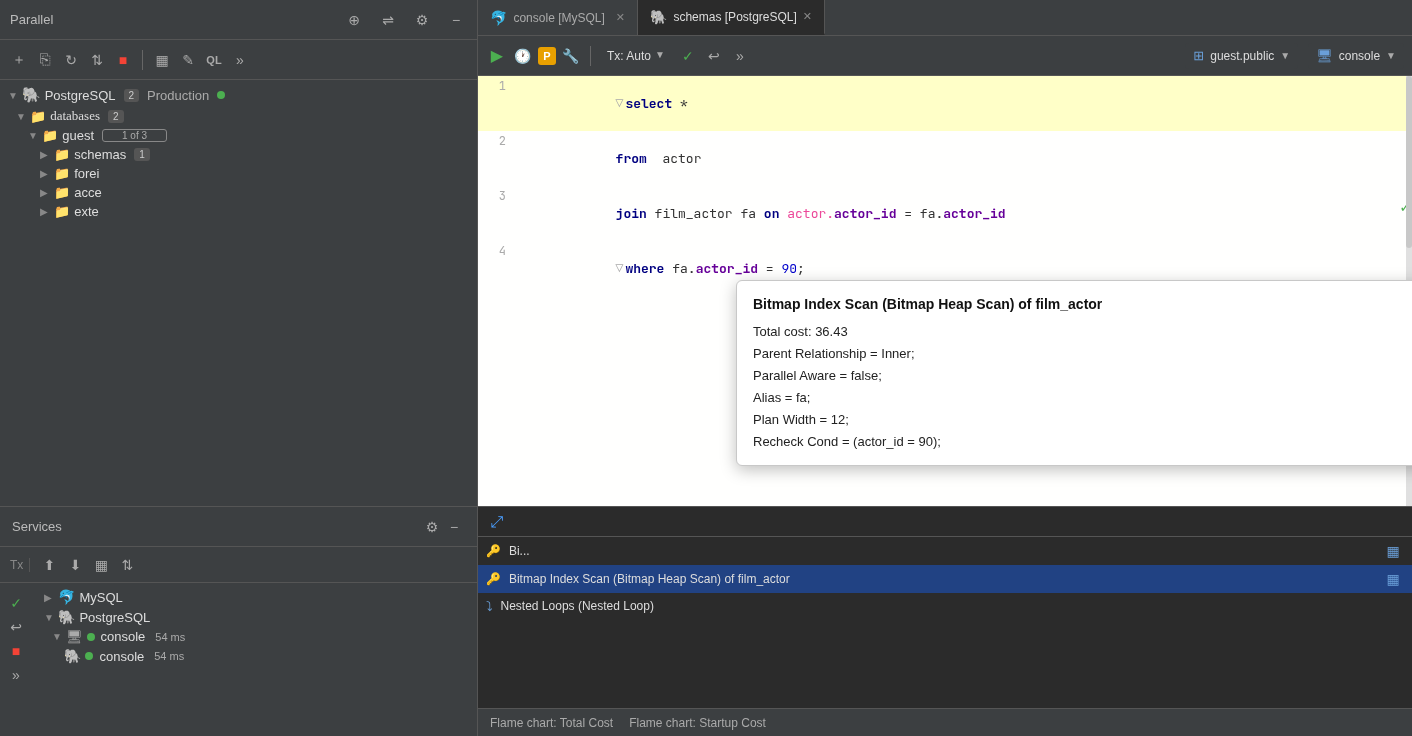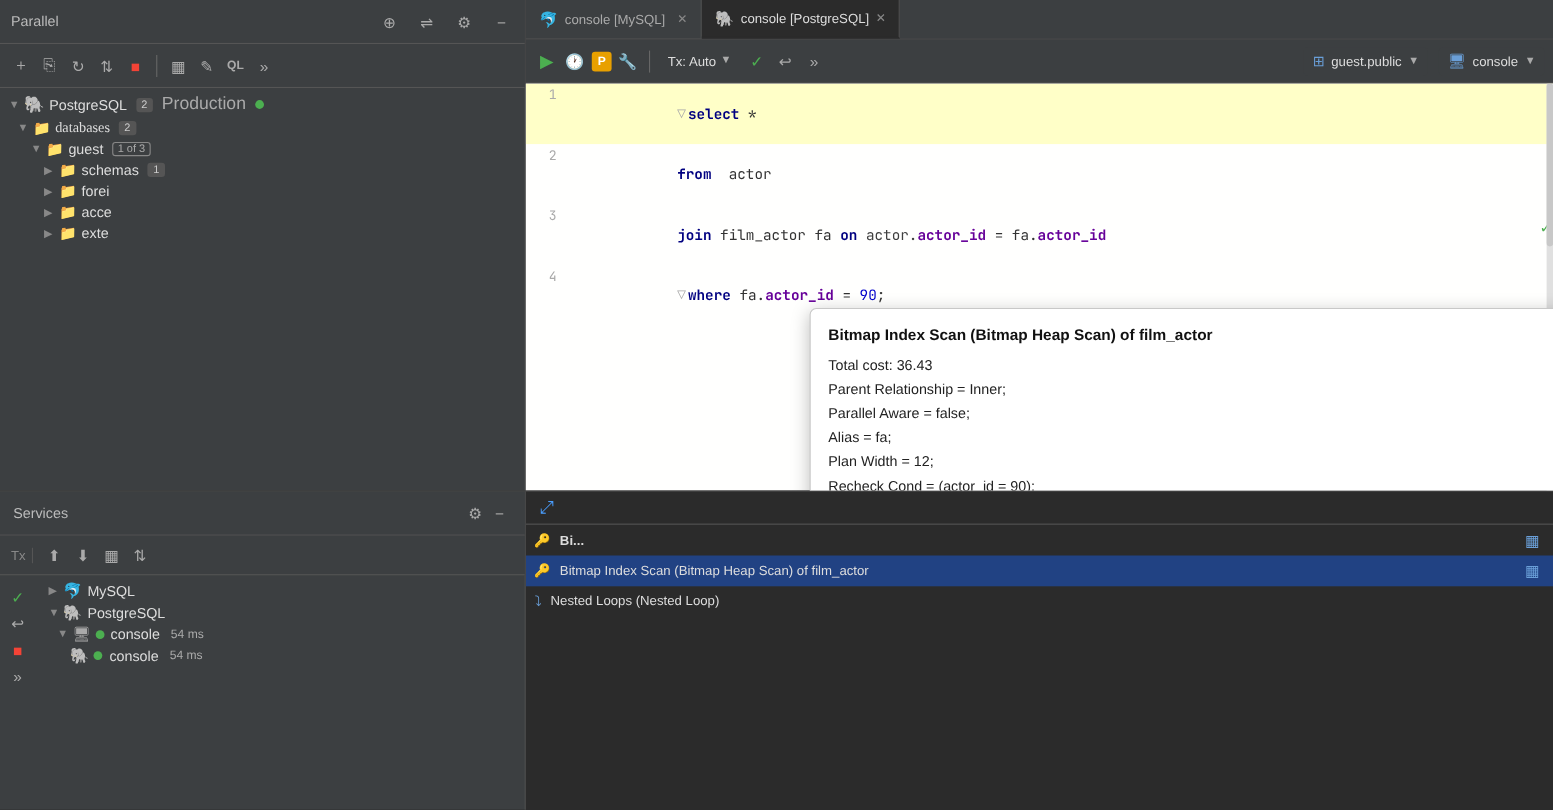--- a/index.html
+++ b/index.html
@@ -3,21 +3,21 @@
   <meta charset="utf-8">
   <style>
     * { box-sizing: border-box; margin: 0; padding: 0; }
     body { font-family: -apple-system, BlinkMacSystemFont, 'Segoe UI', sans-serif; font-size: 13px; background: #2b2b2b; color: #d4d4d4; overflow: hidden; width: 1412px; height: 736px; }
 
     
     .root { display: flex; flex-direction: column; height: 736px; width: 1412px; }
     .top-area { display: flex; flex: 1; overflow: hidden; }
     .left-panel { width: 478px; background: #3c3f41; border-right: 1px solid #555; display: flex; flex-direction: column; }
     .right-panel { flex: 1; background: #2b2b2b; display: flex; flex-direction: column; }
-    .bottom-area { height: 290px; display: flex; border-top: 1px solid #555; }
+    .bottom-area { height: 230px; display: flex; border-top: 1px solid #555; }
     .bottom-left { width: 478px; background: #3c3f41; border-right: 1px solid #555; display: flex; flex-direction: column; }
     .bottom-right { flex: 1; background: #2b2b2b; display: flex; flex-direction: column; }
 
     
     .db-header { height: 40px; background: #3c3f41; display: flex; align-items: center; padding: 0 10px; gap: 12px; border-bottom: 1px solid #555; }
     .icon-btn { width: 22px; height: 22px; display: flex; align-items: center; justify-content: center; cursor: pointer; color: #aaa; font-size: 14px; border-radius: 3px; }
 
     
     .toolbar { height: 40px; background: #3c3f41; display: flex; align-items: center; padding: 0 8px; gap: 4px; border-bottom: 1px solid #555; }
     .toolbar-sep { width: 1px; height: 20px; background: #666; margin: 0 4px; }
@@ -40,21 +40,21 @@
     .fold-arrow { color: #aaa; margin-right: 2px; }
 
     
     .tree-area { flex: 1; overflow: auto; padding: 4px 0; }
     .tree-item { display: flex; align-items: center; padding: 2px 8px; cursor: pointer; gap: 4px; white-space: nowrap; }
     .tree-indent-1 { padding-left: 16px; }
     .tree-indent-2 { padding-left: 28px; }
     .tree-indent-3 { padding-left: 40px; }
     .tree-arrow { width: 10px; color: #888; font-size: 10px; }
     .badge { background: #555; color: #ccc; font-size: 10px; padding: 1px 5px; border-radius: 3px; margin-left: 4px; }
-    .badge-outline { border: 1px solid #888; background: transparent; color: #aaa; font-size: 10px; padding: 0px 4px; border-radius: 3px; margin-left: 4px; }
+    .badge-outline { border: 1px solid #888; background: transparent; color: #aaa; font-size: 10px; padding: 0px 19px; border-radius: 3px; margin-left: 4px; }
 
     
     .services-header { height: 40px; background: #3c3f41; display: flex; align-items: center; padding: 0 12px; border-bottom: 1px solid #555; }
 
     
     .services-toolbar { height: 36px; background: #3c3f41; display: flex; align-items: center; padding: 0 4px; gap: 4px; border-bottom: 1px solid #555; }
 
     
     .services-tree { flex: 1; overflow: auto; padding: 4px 0; }
 
@@ -103,21 +103,21 @@
         <div class="icon-btn">»</div>
       </div>
 
       <div class="tree-area">
 
         <div class="tree-item">
           <span class="tree-arrow">▼</span>
           <span style="color:#336699; font-size:15px;">🐘</span>
           <span style="color:#ddd; font-weight:500;">PostgreSQL</span>
           <span class="badge">2</span>
-          <span style="color:#aaa; font-size:16px; margin-left:4px;">Production</span>
+          <span style="color:#aaa; font-size:13px; margin-left:4px;">Production</span>
           <span class="icon-green-dot" style="margin-left:4px;"></span>
         </div>
 
         <div class="tree-item tree-indent-1">
           <span class="tree-arrow">▼</span>
           <span style="color:#6a9fd8;">📁</span>
           <span style="color:#ddd;font-family:Liberation Serif, serif;">databases</span>
           <span class="badge">2</span>
         </div>
 
@@ -158,21 +158,21 @@
     <div class="right-panel" style="position:relative;">
 
       <div class="tabs">
         <div class="tab">
           <span style="color:#e06c00; font-size:14px;">🐬</span>
           <span style="color:#aaa;">console [MySQL]</span>
           <span class="tab-close">✕</span>
         </div>
         <div class="tab active">
           <span style="color:#336699; font-size:14px;">🐘</span>
-          <span style="color:#ddd;">console [PostgreSQL]</span>
+          <span style="color:#ddd;">schemas [PostgreSQL]</span>
           <span class="tab-close">✕</span>
         </div>
         <div style="flex:1; background:#3c3f41;"></div>
       </div>
 
       <div class="sql-toolbar">
         <div class="icon-btn" style="color:#4caf50; font-size:16px;">▶</div>
         <div class="icon-btn" style="color:#aaa;">🕐</div>
         <div class="icon-btn" style="background:#e8a000; color:white; border-radius:3px; font-size:11px; font-weight:bold; width:18px; height:18px;">P</div>
         <div class="icon-btn" style="color:#aaa;">🔧</div>
@@ -207,21 +207,21 @@
         </div>
         <div class="editor-line">
           <span class="line-num">2</span>
           <span class="line-content">
             <span style="color:#000080; font-weight:bold;">from</span> <span style="color:#333;"> actor</span>
           </span>
         </div>
         <div class="editor-line">
           <span class="line-num">3</span>
           <span class="line-content">
-            <span style="color:#000080; font-weight:bold;">join</span><span style="color:#333;"> film_actor fa </span><span style="color:#000080; font-weight:bold;">on</span><span style="color:#404040;"> actor.</span><span style="color:#660099; font-weight:bold;">actor_id</span><span style="color:#333;"> = fa.</span><span style="color:#660099; font-weight:bold;">actor_id</span>
+            <span style="color:#000080; font-weight:bold;">join</span><span style="color:#333;"> film_actor fa </span><span style="color:#000080; font-weight:bold;">on</span><span style="color:#ec4899;"> actor.</span><span style="color:#660099; font-weight:bold;">actor_id</span><span style="color:#333;"> = fa.</span><span style="color:#660099; font-weight:bold;">actor_id</span>
           </span>
         </div>
         <div class="editor-line">
           <span class="line-num">4</span>
           <span class="line-content">
             <span class="fold-arrow">▽</span><span style="color:#000080; font-weight:bold;">where</span><span style="color:#333;"> fa.</span><span style="color:#660099; font-weight:bold;">actor_id</span><span style="color:#333;"> = </span><span style="color:#0000cc;">90</span><span style="color:#333;">;</span>
           </span>
         </div>
 
         <div style="position:absolute; right:2px; top:120px; color:#4caf50; font-size:16px;">✓</div>
@@ -313,34 +313,38 @@
     <div class="bottom-right">
 
       <div class="results-area">
 
         <div style="display:flex; align-items:center; padding:4px 8px; border-bottom:1px solid #555; gap:8px; height:30px;">
           <div class="icon-btn" style="color:#4a9eff; font-size:16px;">⤢</div>
         </div>
 
         <div class="result-row">
           <span style="color:#e8a000;">🔑</span>
-          <span style="color:#ddd;font-weight:bold;">Bi...</span>
+          <span style="color:#ddd;">Bi...</span>
           <div style="flex:1;"></div>
           <div class="icon-btn" style="color:#6a9fd8;">▦</div>
         </div>
 
         <div class="result-row selected">
           <span style="color:#e8a000;">🔑</span>
           <span style="color:#ddd;">Bitmap Index Scan (Bitmap Heap Scan) of film_actor</span>
           <div style="flex:1;"></div>
           <div class="icon-btn" style="color:#6a9fd8;">▦</div>
         </div>
 
         <div class="result-row">
           <span style="color:#6a9fd8; font-size:13px;">⤵</span>
           <span style="color:#ddd;">Nested Loops (Nested Loop)</span>
         </div>
       </div>
 
+      <div class="bottom-bar">
+        <span class="bottom-bar-item">Flame chart: Total Cost</span>
+        <span class="bottom-bar-item">Flame chart: Startup Cost</span>
+      </div>
     </div>
 
   </div>
 </div>
 
 </body></html>

